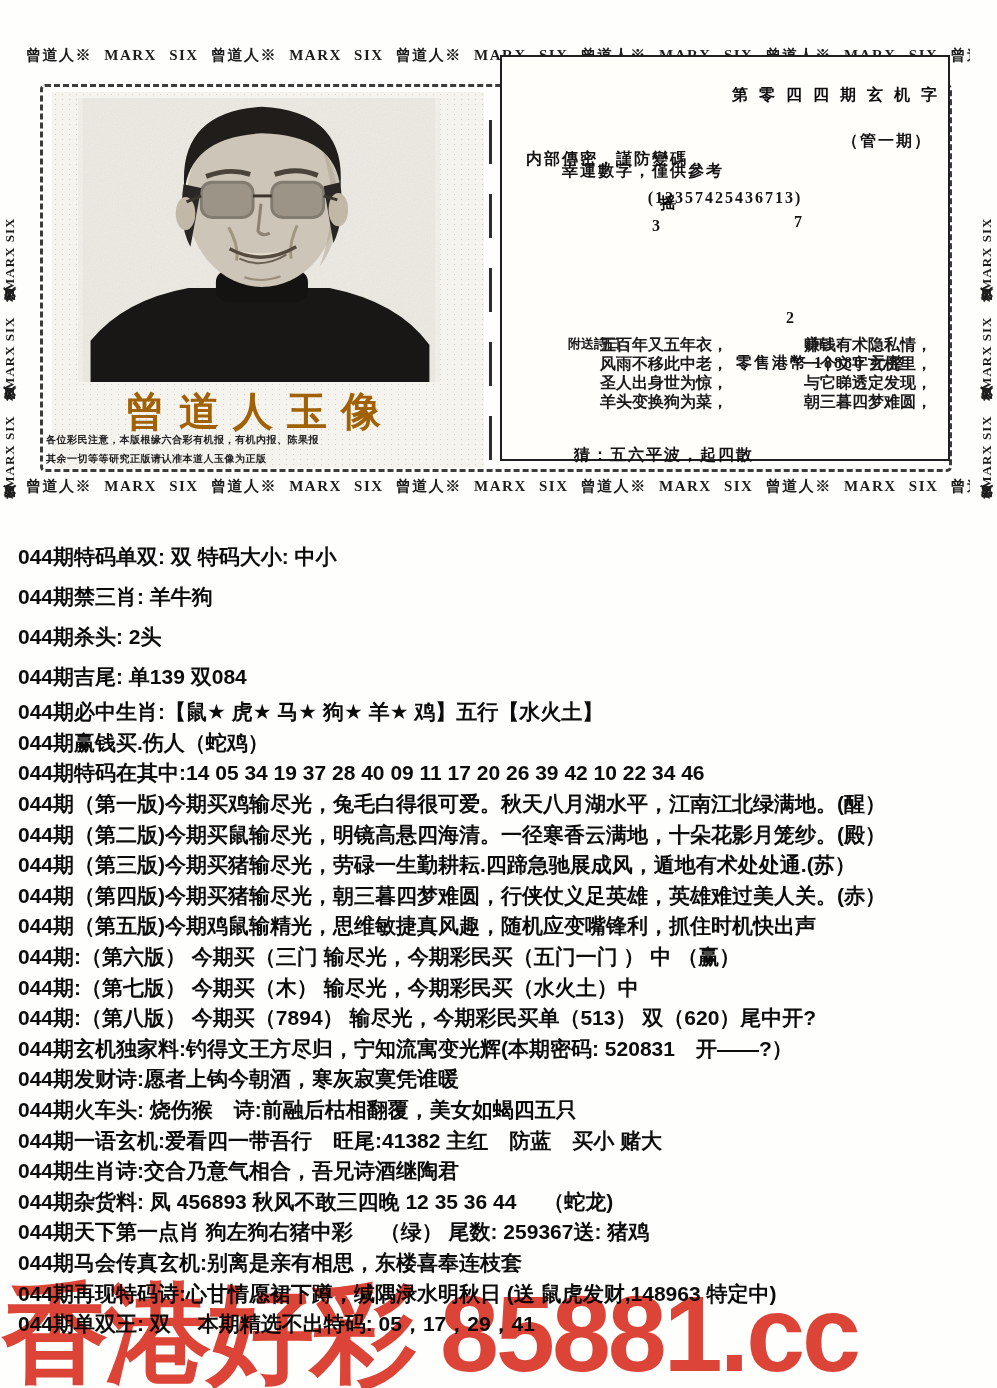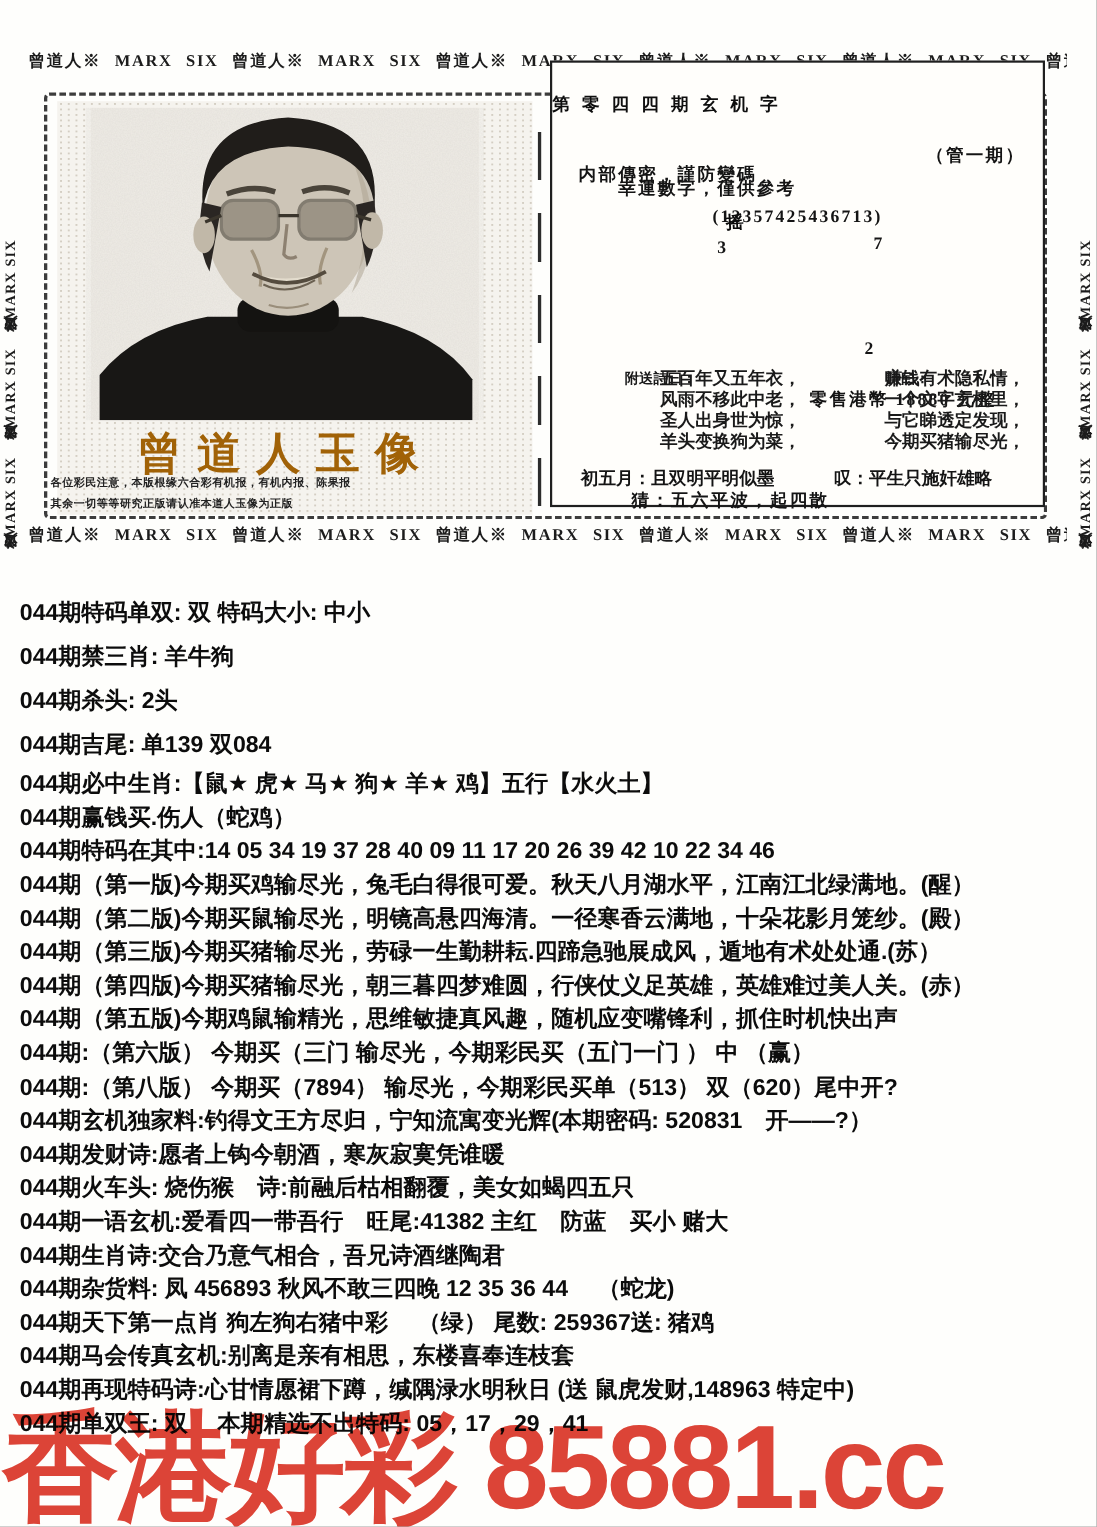--- a/index.html
+++ b/index.html
@@ -51,21 +51,21 @@
     position:absolute; left:489px; top:120px; width:3px; height:345px;
     background:repeating-linear-gradient(180deg,#2c2c2c 0 44px,transparent 44px 74px);
   }
   
   .panel {
     position:absolute; left:500px; top:55px; width:450px; height:406px;
     border:2px solid #1f1f1f; background:#fffefb; z-index:2;
     font-family:"Liberation Serif","DejaVu Serif",serif;
   }
   .panel-title {
-    position:absolute; top:28px; left:0; width:100%; text-align:left;
+    position:absolute; top:28px; left:0; width:100%; text-align:right;
     font-size:27px; font-weight:900; letter-spacing:11px; color:#0e0e0e;
   }
   .panel-row1-left { position:absolute; top:92px; left:24px; font-size:17px; font-weight:700; letter-spacing:2px; }
   .panel-row1-right { position:absolute; top:74px; right:16px; font-size:17px; font-weight:700; letter-spacing:2px; }
   .panel-row2 { position:absolute; top:104px; left:24px; font-size:17px; font-weight:700; letter-spacing:2px;margin-left:36px; }
   .panel-lucky { position:absolute; top:132px; left:0; width:100%; text-align:center; font-size:20px; font-weight:700; letter-spacing:2px; }
   .shake-char {
     position:absolute; top:138px; left:158px; font-size:100px; font-weight:900;
     color:#0a0a0a; transform:rotate(-3deg); line-height:1;
   }
@@ -185,44 +185,41 @@
           <div>圣人出身世为惊，</div>
           <div>羊头变换狗为菜，</div>
         </div>
     </div>
     <div class="poem right">
       <span class="poem-label">詩曰：</span>
       <div class="poem-lines">
           <div>赚钱有术隐私情，</div>
           <div>一个文字玄机里，</div>
           <div>与它睇透定发现，</div>
-          <div>今期买猪输尽光，</div>
+          <div>朝三暮四梦难圆，</div>
         </div>
-    </div>
-    <div class="misc1">
-      <span>初五月：且双明平明似墨</span>
-      <span class="m-right">叹：平生只施奸雄略</span>
     </div>
     <div class="misc2">猜：五六平波，起四散</div>
   </div>
 
   <div class="body-lines">
       <div>044期特码单双: 双    特码大小: 中小</div>
       <div>044期禁三肖: 羊牛狗</div>
       <div>044期杀头: 2头</div>
       <div>044期吉尾: 单139 双084</div>
       <div>044期必中生肖:【鼠★ 虎★ 马★ 狗★ 羊★ 鸡】五行【水火土】</div>
       <div>044期赢钱买.伤人（蛇鸡）</div>
       <div>044期特码在其中:14 05 34 19 37 28 40 09 11 17 20 26 39 42 10 22 34 46</div>
       <div>044期（第一版)今期买鸡输尽光，兔毛白得很可爱。秋天八月湖水平，江南江北绿满地。(醒）</div>
       <div>044期（第二版)今期买鼠输尽光，明镜高悬四海清。一径寒香云满地，十朵花影月笼纱。(殿）</div>
       <div>044期（第三版)今期买猪输尽光，劳碌一生勤耕耘.四蹄急驰展成风，遁地有术处处通.(苏）</div>
       <div>044期（第四版)今期买猪输尽光，朝三暮四梦难圆，行侠仗义足英雄，英雄难过美人关。(赤）</div>
       <div>044期（第五版)今期鸡鼠输精光，思维敏捷真风趣，随机应变嘴锋利，抓住时机快出声</div>
       <div>044期:（第六版） 今期买（三门  输尽光，今期彩民买（五门一门 ） 中 （赢）</div>
+      <div>044期:（第七版） 今期买（木） 输尽光，今期彩民买（水火土）中</div>
       <div>044期:（第八版） 今期买（7894） 输尽光，今期彩民买单（513） 双（620）尾中开?</div>
       <div>044期玄机独家料:钓得文王方尽归，宁知流寓变光辉(本期密码: 520831　开——?）</div>
       <div>044期发财诗:愿者上钩今朝酒，寒灰寂寞凭谁暖</div>
       <div>044期火车头: 烧伤猴　诗:前融后枯相翻覆，美女如蝎四五只</div>
       <div>044期一语玄机:爱看四一带吾行　旺尾:41382 主红　防蓝　买小 赌大</div>
       <div>044期生肖诗:交合乃意气相合，吾兄诗酒继陶君</div>
       <div>044期杂货料: 凤 456893 秋风不敢三四晚 12 35 36 44 　（蛇龙)</div>
       <div>044期天下第一点肖 狗左狗右猪中彩 　（绿） 尾数: 259367送: 猪鸡</div>
       <div>044期马会传真玄机:别离是亲有相思，东楼喜奉连枝套</div>
       <div>044期再现特码诗:心甘情愿裙下蹲，缄隅渌水明秋日 (送 鼠虎发财,148963 特定中)</div>

